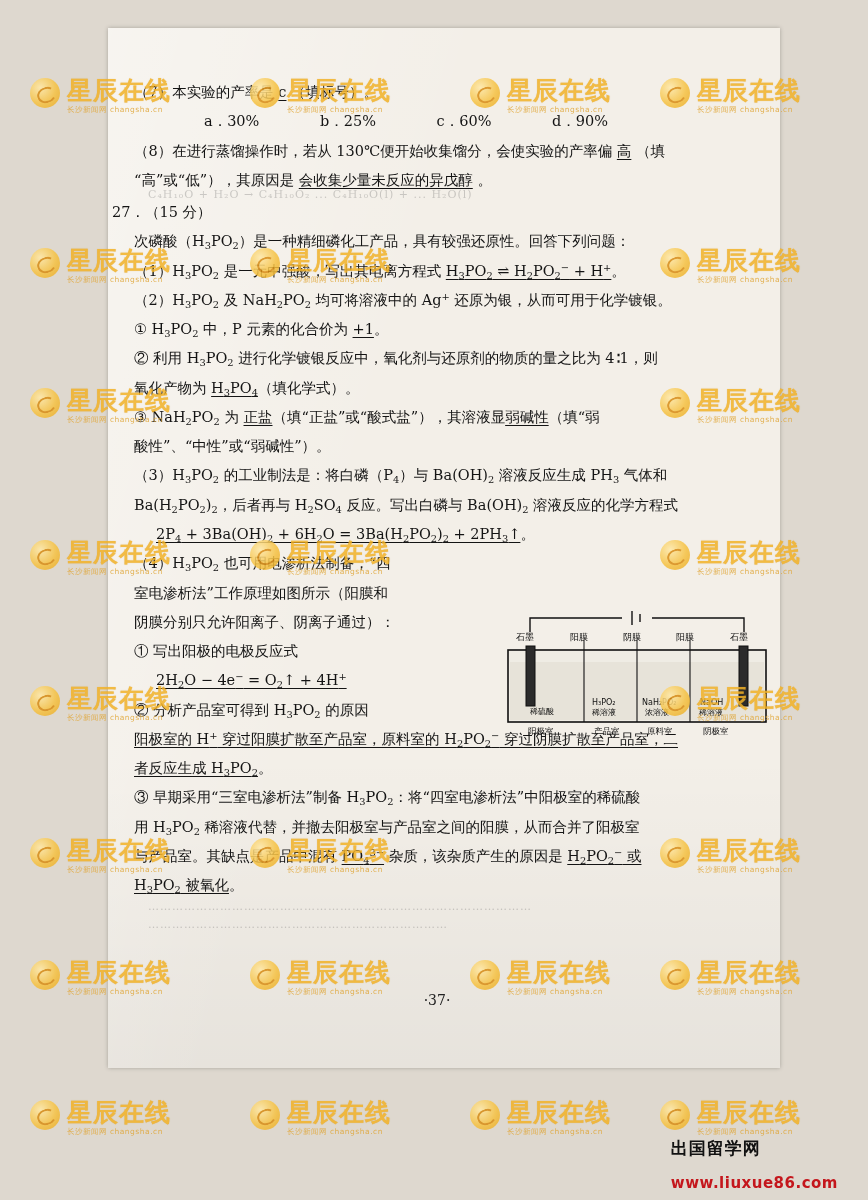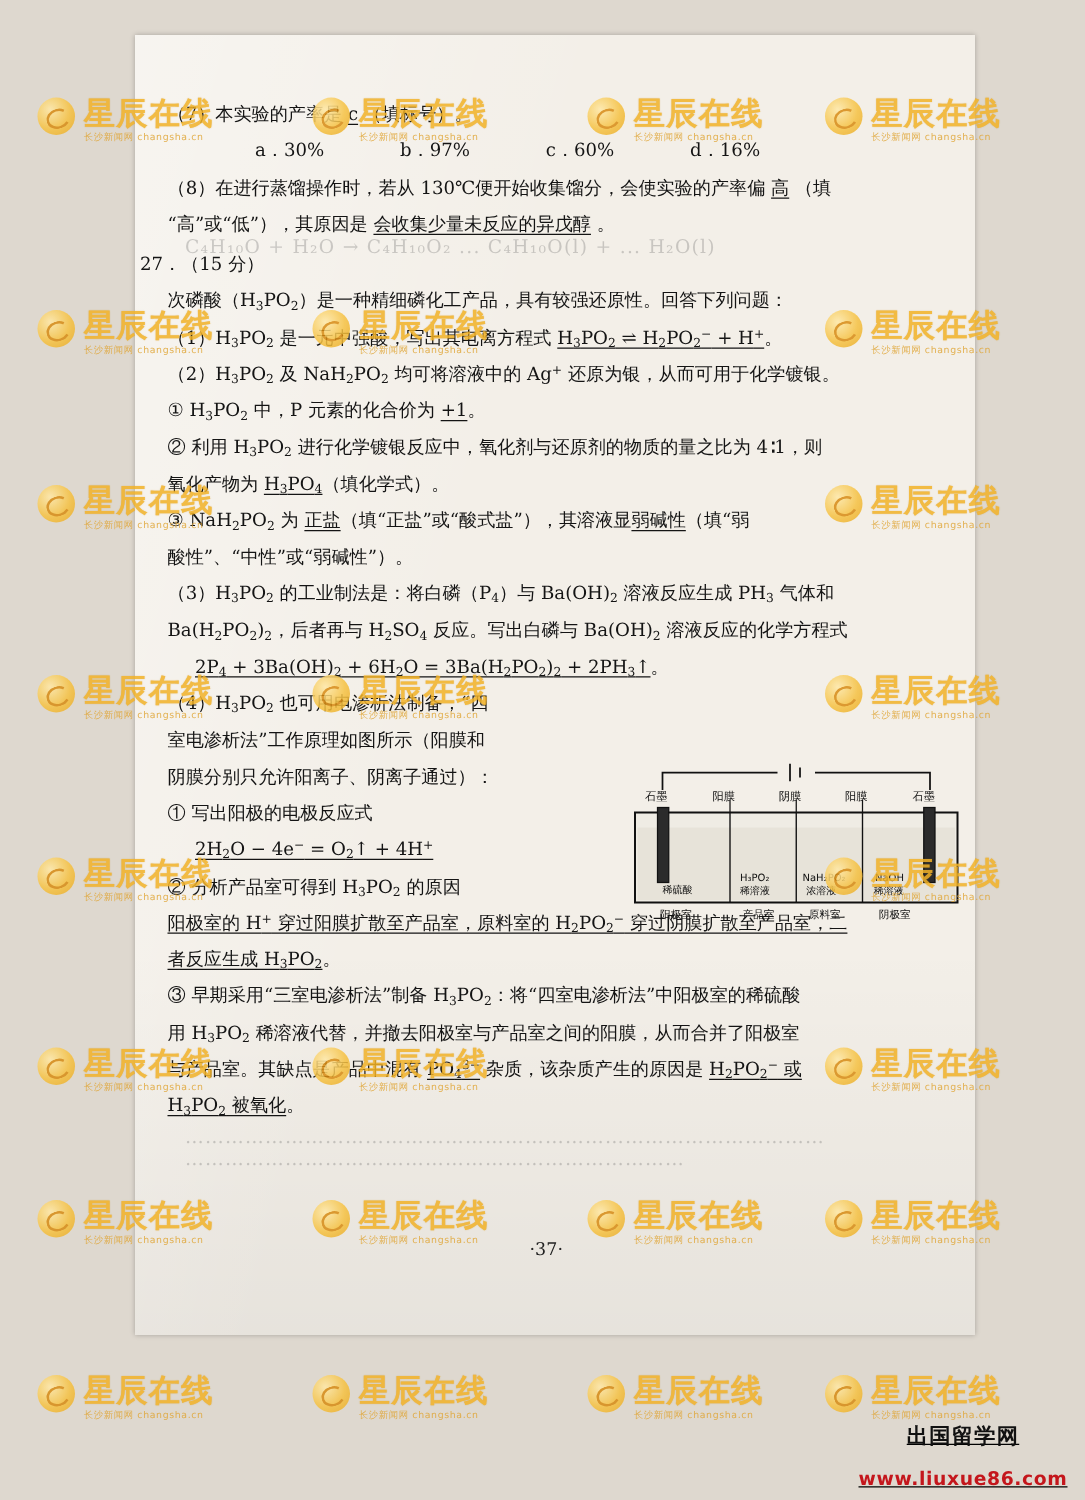--- a/index.html
+++ b/index.html
@@ -64,49 +64,48 @@
     font-family:"DejaVu Sans","Liberation Sans",sans-serif;
     letter-spacing:1px;
     text-shadow:0 0 1px rgba(200,140,20,.6);
   }
   .wm .t2{
     font-size:7.5px;color:#e0a637;letter-spacing:.5px;margin-top:3px;
     font-family:"DejaVu Sans","Liberation Sans",sans-serif;
   }
   
   #brand{
-    position:absolute;right:14px;bottom:8px;text-align:center;
+    position:absolute;right:30px;bottom:8px;text-align:left;
     font-family:"DejaVu Sans","Liberation Sans",sans-serif;
-    text-decoration:underline;
   }
   #brand .b1{font-size:17px;color:#111;font-weight:bold;letter-spacing:1px;}
   #brand .b2{font-size:15px;color:#c4161c;font-weight:bold;letter-spacing:.5px;margin-top:14px;}
   
   .bleed{
-    position:absolute;color:rgba(90,90,90,.28);font-size:15px;
+    position:absolute;color:rgba(90,90,90,.28);font-size:11px;
     letter-spacing:1px;pointer-events:none;
   }
 </style>
 </head>
 <body>
 
 <div id="page">
 
   <div class="content">
 
     <p>
       <span>（7）</span><span>本实验的产率是</span>
       <span class="u">c</span>
       <span>（填标号）。</span>
     </p>
     <p class="opts">
       <span>a．30%</span>
-      <span>b．97%</span>
+      <span>b．25%</span>
       <span>c．60%</span>
-      <span>d．16%</span>
+      <span>d．90%</span>
     </p>
 
     <p>
       <span>（8）</span><span>在进行蒸馏操作时，若从 130℃便开始收集馏分，会使实验的产率偏</span>
       <span class="u">高</span>
       <span>（填</span>
     </p>
     <p>
       <span>“高”或“低”），其原因是</span>
       <span class="u">会收集少量未反应的异戊醇</span>

